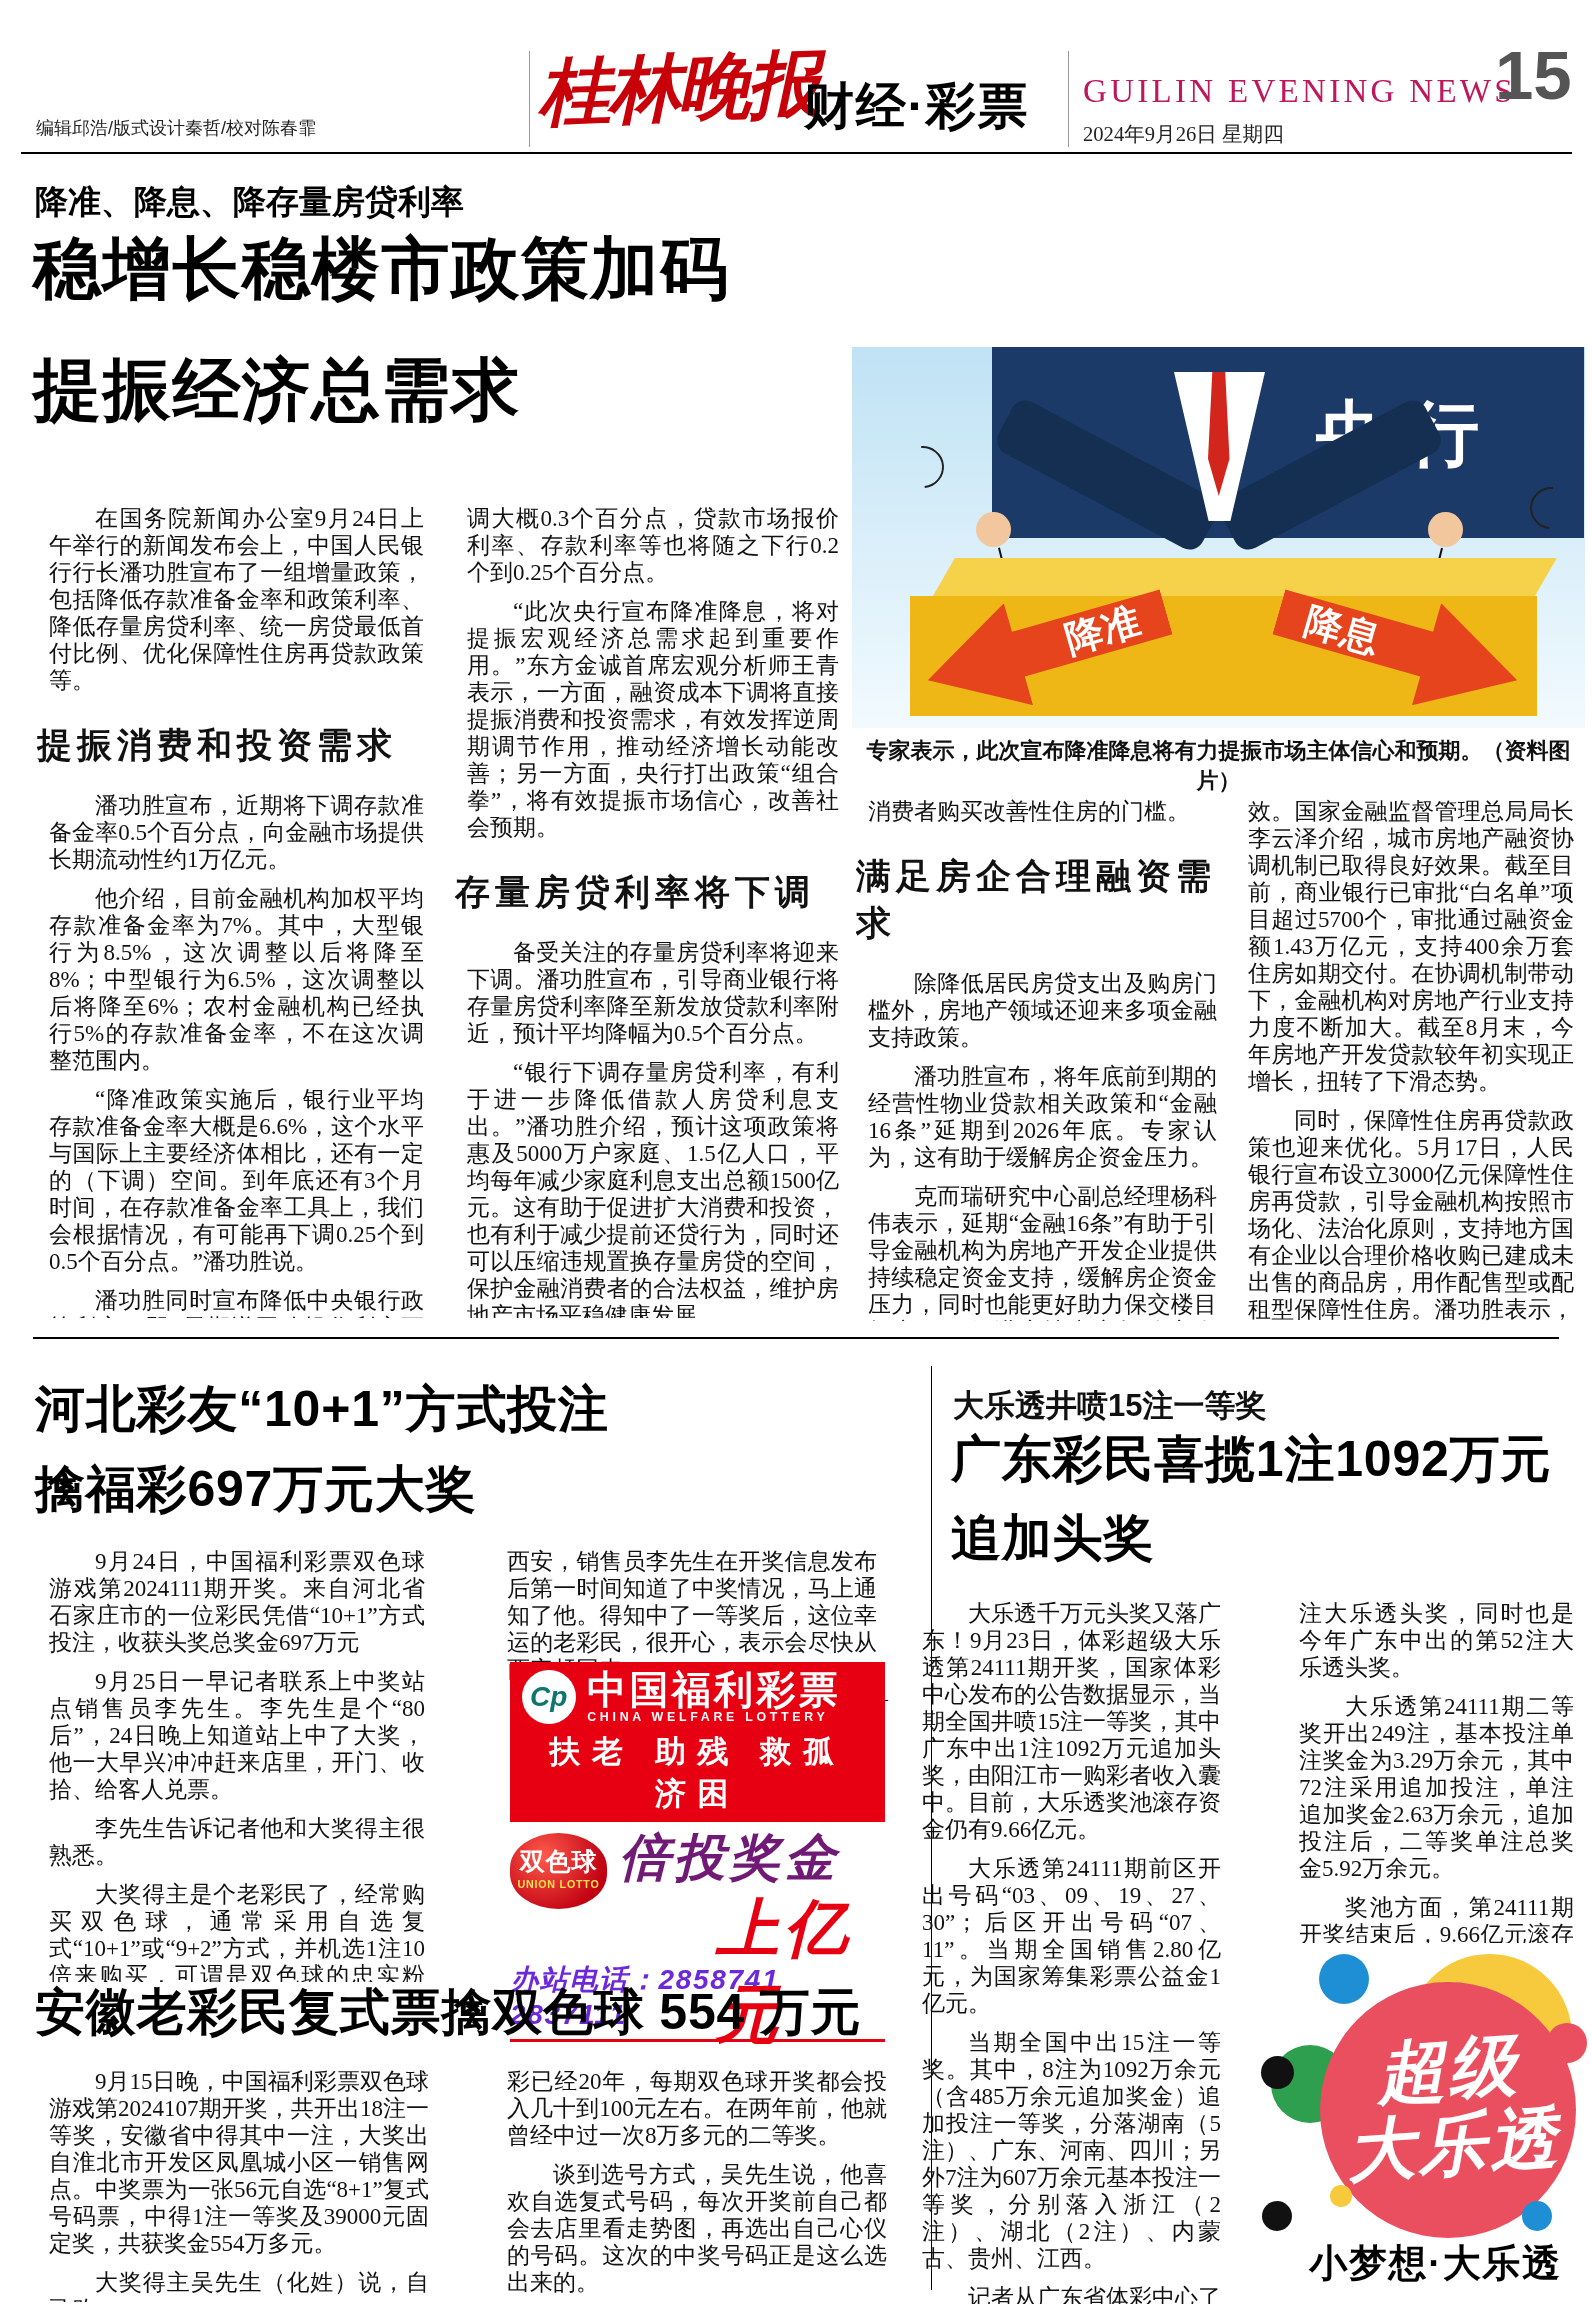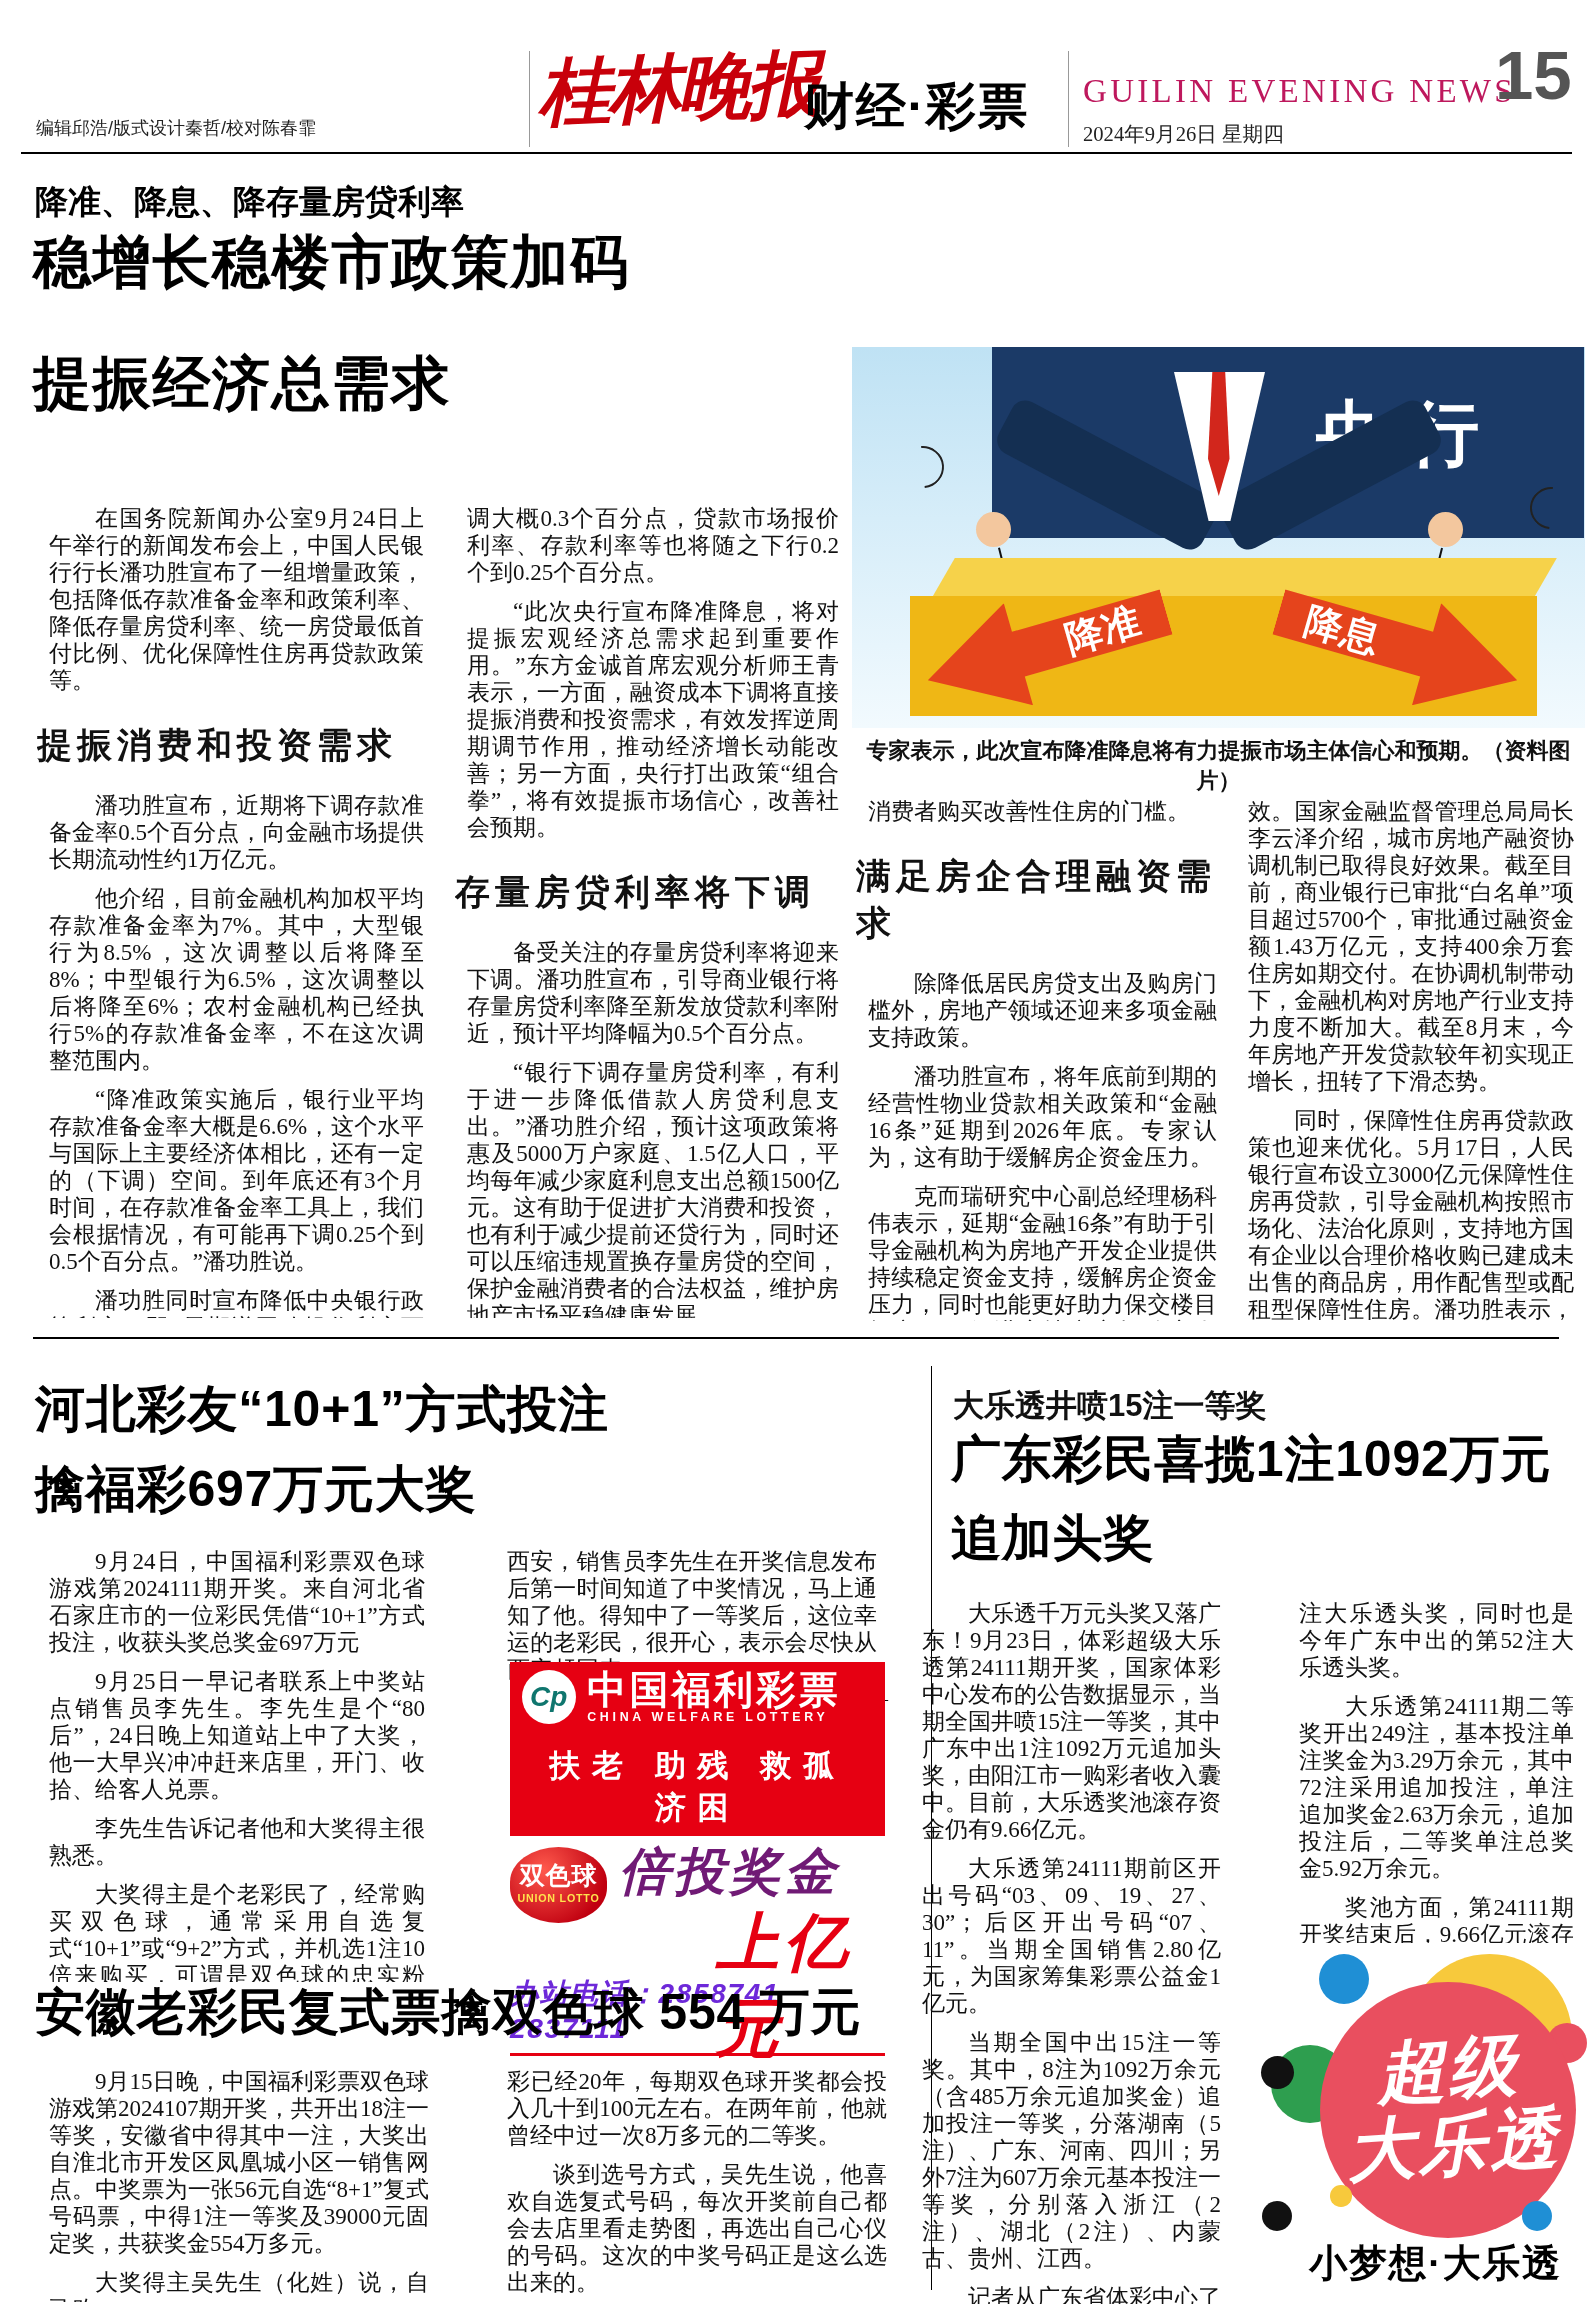--- a/index.html
+++ b/index.html
@@ -11,21 +11,21 @@
   .masthead{font-size:73px;font-weight:900;color:#c8000a;font-style:italic;
             font-family:"Liberation Serif","DejaVu Serif",serif;transform:rotate(-2deg);letter-spacing:-3.3px;}
   .section-label{font-size:50px;font-weight:900;color:#000;font-family:"Liberation Sans","DejaVu Sans",sans-serif;letter-spacing:1.7px;}
   .vline{width:0.8px;background:#999;}
   .en-title{font-size:33px;color:#be185d;font-family:"Liberation Serif","DejaVu Serif",serif;letter-spacing:3.3px;}
   .hdr-date{font-size:20.6px;color:#222;}
   .pageno{font-size:69px;font-weight:900;color:#555;font-family:"Liberation Sans","DejaVu Sans",sans-serif;}
   .hrule{background:#000;}
   
   .kicker{font-size:33px;font-weight:900;color:#000;font-family:"Liberation Sans","DejaVu Sans",sans-serif;}
-  .bighl{font-size:58px;font-weight:900;color:#000;font-family:"Liberation Sans","DejaVu Sans",sans-serif;
+  .bighl{font-size:68px;font-weight:900;color:#000;font-family:"Liberation Sans","DejaVu Sans",sans-serif;
          letter-spacing:1.7px;white-space:nowrap;}
   .col{position:absolute;overflow:hidden;}
   .bp{margin:12px;font-size:23px;line-height:27px;text-align:justify;text-indent:2em;}
   .cont{text-indent:0;}
   .sub{margin:28px 0 23px 0;font-size:35px;font-weight:900;letter-spacing:5px;
        font-family:"Liberation Sans","DejaVu Sans",sans-serif;}
   .source{margin-top:5px;font-size:24px;font-weight:900;text-align:right;
           font-family:"Liberation Sans","DejaVu Sans",sans-serif;}
   .caption{font-size:22px;font-weight:900;text-align:center;
            font-family:"Liberation Sans","DejaVu Sans",sans-serif;}
@@ -57,21 +57,21 @@
          letter-spacing:0.8px;white-space:nowrap;}
   .smkicker{font-size:31px;font-weight:900;font-family:"Liberation Sans","DejaVu Sans",sans-serif;}
   
   .ad{font-family:"Liberation Sans","DejaVu Sans",sans-serif;}
   .ad-red{background:#e60012;color:#fff;padding:8.3px 11.6px 6.6px 11.6px;}
   .ad-brandrow{display:flex;align-items:center;gap:11.6px;}
   .ad-logo{width:54px;height:54px;border-radius:50%;background:#fff;color:#0f766e;display:flex;
            align-items:center;justify-content:center;font-weight:900;font-style:italic;font-size:28px;flex:0 0 54px;}
   .ad-brand{font-size:39px;font-weight:900;letter-spacing:3.3px;line-height:40px;}
   .ad-branden{font-size:12.4px;font-weight:900;letter-spacing:3.7px;}
-  .ad-slogan{font-size:31px;font-weight:900;letter-spacing:11.6px;text-align:center;margin-top:21px;}
+  .ad-slogan{font-size:31px;font-weight:900;letter-spacing:11.6px;text-align:center;margin-top:7px;}
   .ad-promo{position:relative;height:136px;}
   .ad-badge{position:absolute;left:0;top:11.6px;width:97px;height:76px;border-radius:50% / 46%;
             background:radial-gradient(circle at 35% 30%,#ff5a4d,#c00010 75%);color:#fff;text-align:center;}
   .ad-badge .b1{font-size:25px;font-weight:900;margin-top:11.6px;letter-spacing:0.8px;}
   .ad-badge .b2{font-size:10.7px;font-weight:900;color:#ffe34d;letter-spacing:0.8px;}
   .ad-p1{position:absolute;left:109px;top:1.7px;color:#701a75;font-size:51px;font-weight:900;
          font-style:italic;letter-spacing:4.1px;}
   .ad-p2{position:absolute;left:206px;top:64px;color:#e60012;font-size:63px;font-weight:900;
          font-style:italic;letter-spacing:5px;}
   .ad-phone{color:#6d28d9;font-size:28px;font-weight:900;font-style:italic;letter-spacing:1.7px;margin-top:3.3px;}

